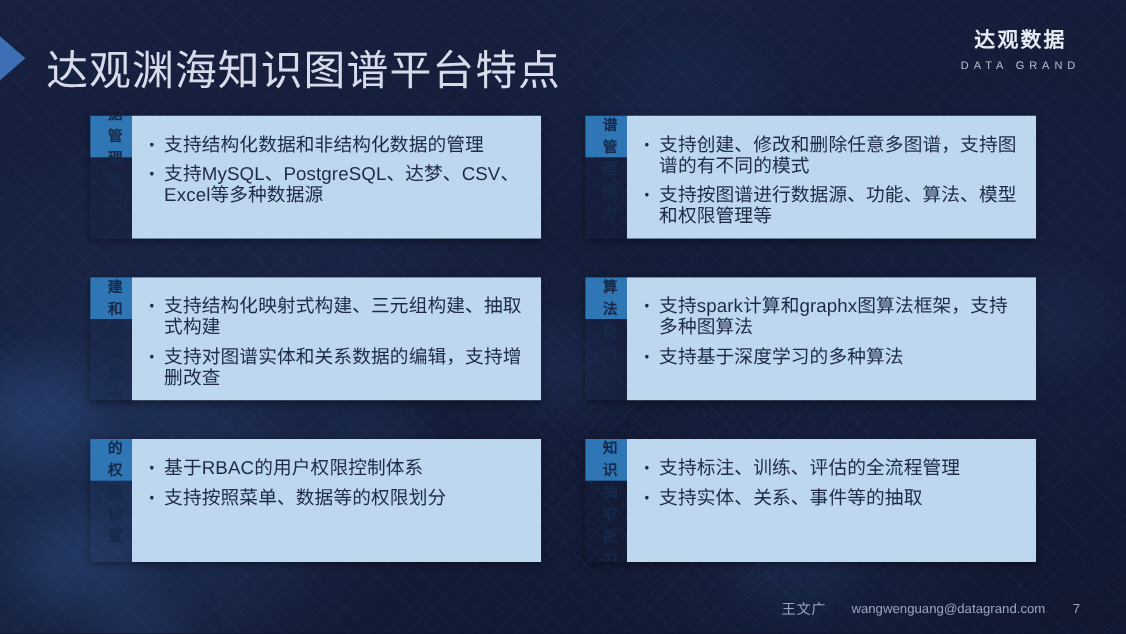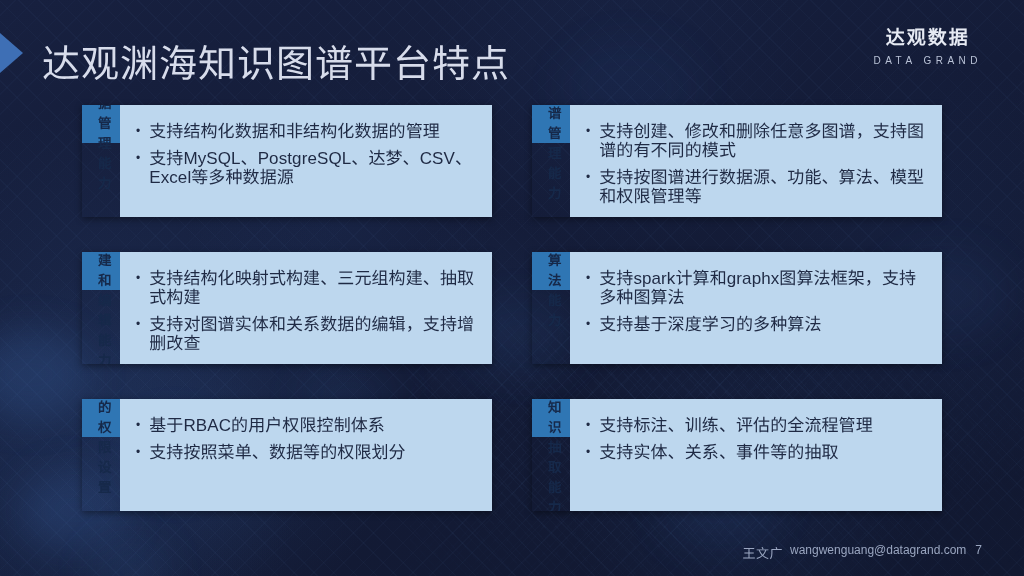--- a/index.html
+++ b/index.html
@@ -116,21 +116,21 @@
   }
   .bullet-text {
     font-size:17px; line-height:19px;
     color:#1f2a44;
     letter-spacing:0.1px;
   }
 
   
   .footer {
     position:absolute; right:42px; bottom:14px;
-    display:flex; align-items:flex-start; gap:7px;
+    display:flex; align-items:center; gap:23px;
     color:#9aa6c0;
   }
   .footer-name { font-size:13px; letter-spacing:0.5px; }
   .footer-mail { font-size:12px; }
   .footer-page { font-size:12px; margin-left:2px; }
 </style>
 </head>
 <body>
 
 <div class="slide">

